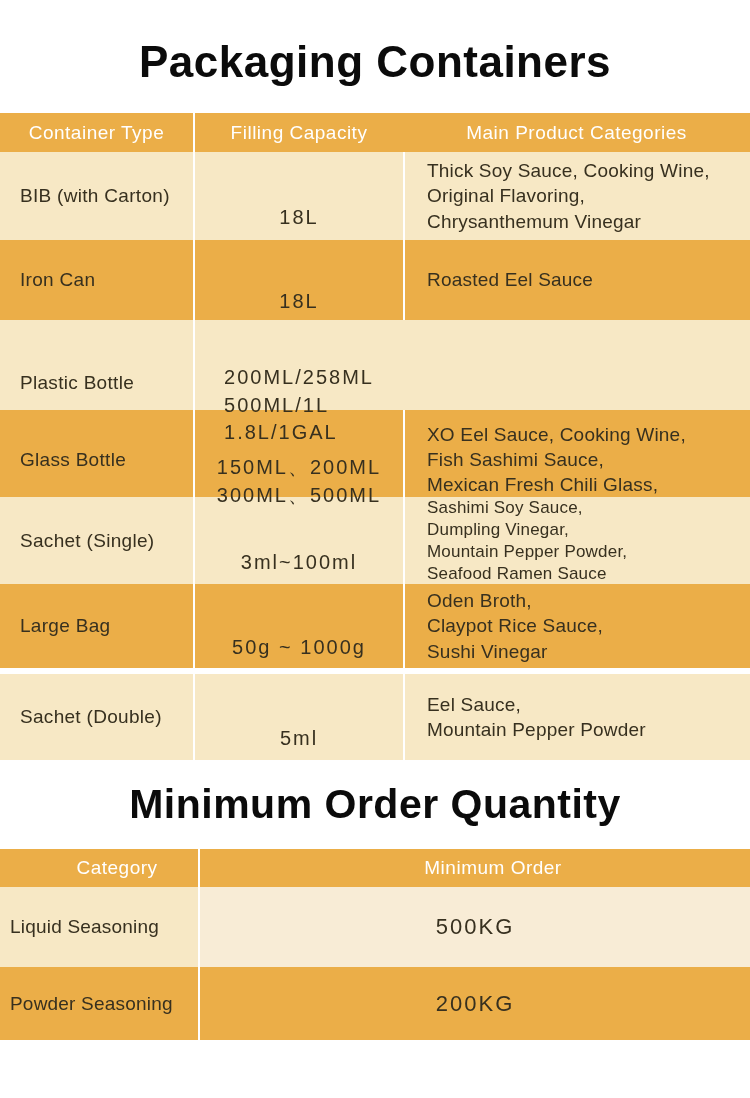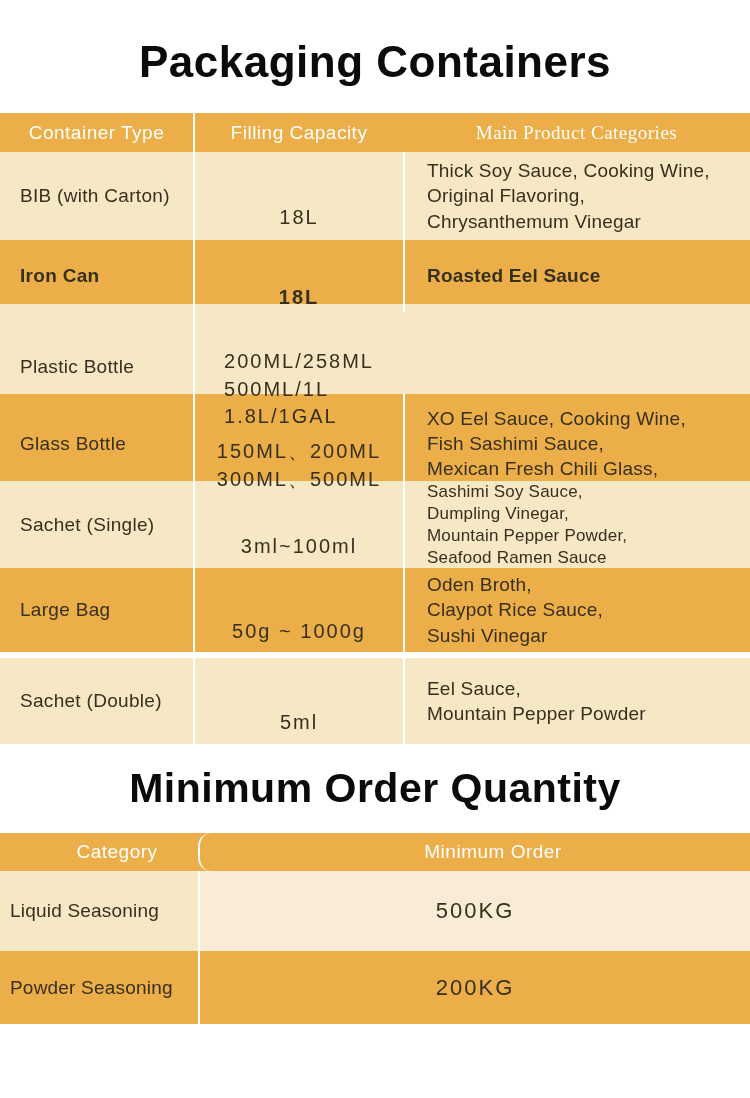--- a/index.html
+++ b/index.html
@@ -32,21 +32,21 @@
     display:flex;align-items:center;justify-content:center;
     color:var(--header-text,#fff);font-size:19px;letter-spacing:0.5px;
   }
   .cream{background:var(--table-cream,#F7E8C5);}
   .orange{background:var(--table-orange,#EBAE48);}
   .c1{display:flex;align-items:center;padding-left:20px;font-size:19px;letter-spacing:0.3px;}
   .c2{display:flex;align-items:center;justify-content:center;}
   .c2 span{white-space:pre-line;text-align:left;font-size:20px;letter-spacing:2px;line-height:1.38;margin-top:44px;}
   .c3{display:flex;align-items:center;padding-left:22px;padding-right:6px;}
   .c3 span{white-space:pre-line;font-size:19px;line-height:1.32;letter-spacing:0.2px;}
-  .r-bib{height:88px;} .r-iron{height:64px;font-weight:bold;} .r-plastic{height:90px;}
+  .r-bib{height:88px;} .r-iron{height:80px;} .r-plastic{height:90px;}
   .r-glass{height:87px;} .r-ssingle{height:87px;} .r-lbag{height:84px;}
   .r-sdouble{height:86px;}
   .r-plastic .c3 span{font-size:16px;line-height:1.37;}
   .r-ssingle .c3 span{font-size:17px;line-height:1.3;}
   .gap-row{height:6px;background:var(--page-background,#fff);}
   
   .t2{width:750px;}
   .t2-row{display:grid;grid-template-columns:198px 552px;}
   .t2-row > div{box-sizing:border-box;}
   .t2 .m2{border-left:2px solid var(--divider,#fff);}
@@ -64,21 +64,21 @@
 </style>
 </head>
 <body>
 
 <div class="page-title">Packaging Containers</div>
 
 <div class="t1">
   <div class="t1-row t1-head">
     <div class="c1h">Container Type</div>
     <div class="c2">Filling Capacity</div>
-    <div class="c3h" style="display:flex;align-items:center;justify-content:center;font-family:Liberation Serif, serif;">Main Product Categories</div>
+    <div class="c3h" style="display:flex;align-items:center;justify-content:center;">Main Product Categories</div>
   </div>
 
   <div class="t1-row r-bib cream">
     <div class="c1">BIB (with Carton)</div>
     <div class="c2">
         <span>18L</span>
       </div>
     <div class="c3">
         <span>Thick Soy Sauce, Cooking Wine,
 Original Flavoring,
@@ -155,21 +155,21 @@
 Mountain Pepper Powder</span>
       </div>
   </div>
 </div>
 
 <div class="title2-wrap">Minimum Order Quantity</div>
 
 <div class="t2">
   <div class="t2-row t2-head">
     <div>Category</div>
-    <div class="m2" style="font-size:19px;letter-spacing:0.5px;border-radius:13px;">Minimum Order</div>
+    <div class="m2" style="font-size:19px;letter-spacing:0.5px;">Minimum Order</div>
   </div>
   <div class="t2-row r-liquid cream">
     <div class="m1">Liquid Seasoning</div>
     <div class="m2">500KG</div>
   </div>
   <div class="t2-row r-powder orange">
     <div class="m1">Powder Seasoning</div>
     <div class="m2">200KG</div>
   </div>
 </div>

